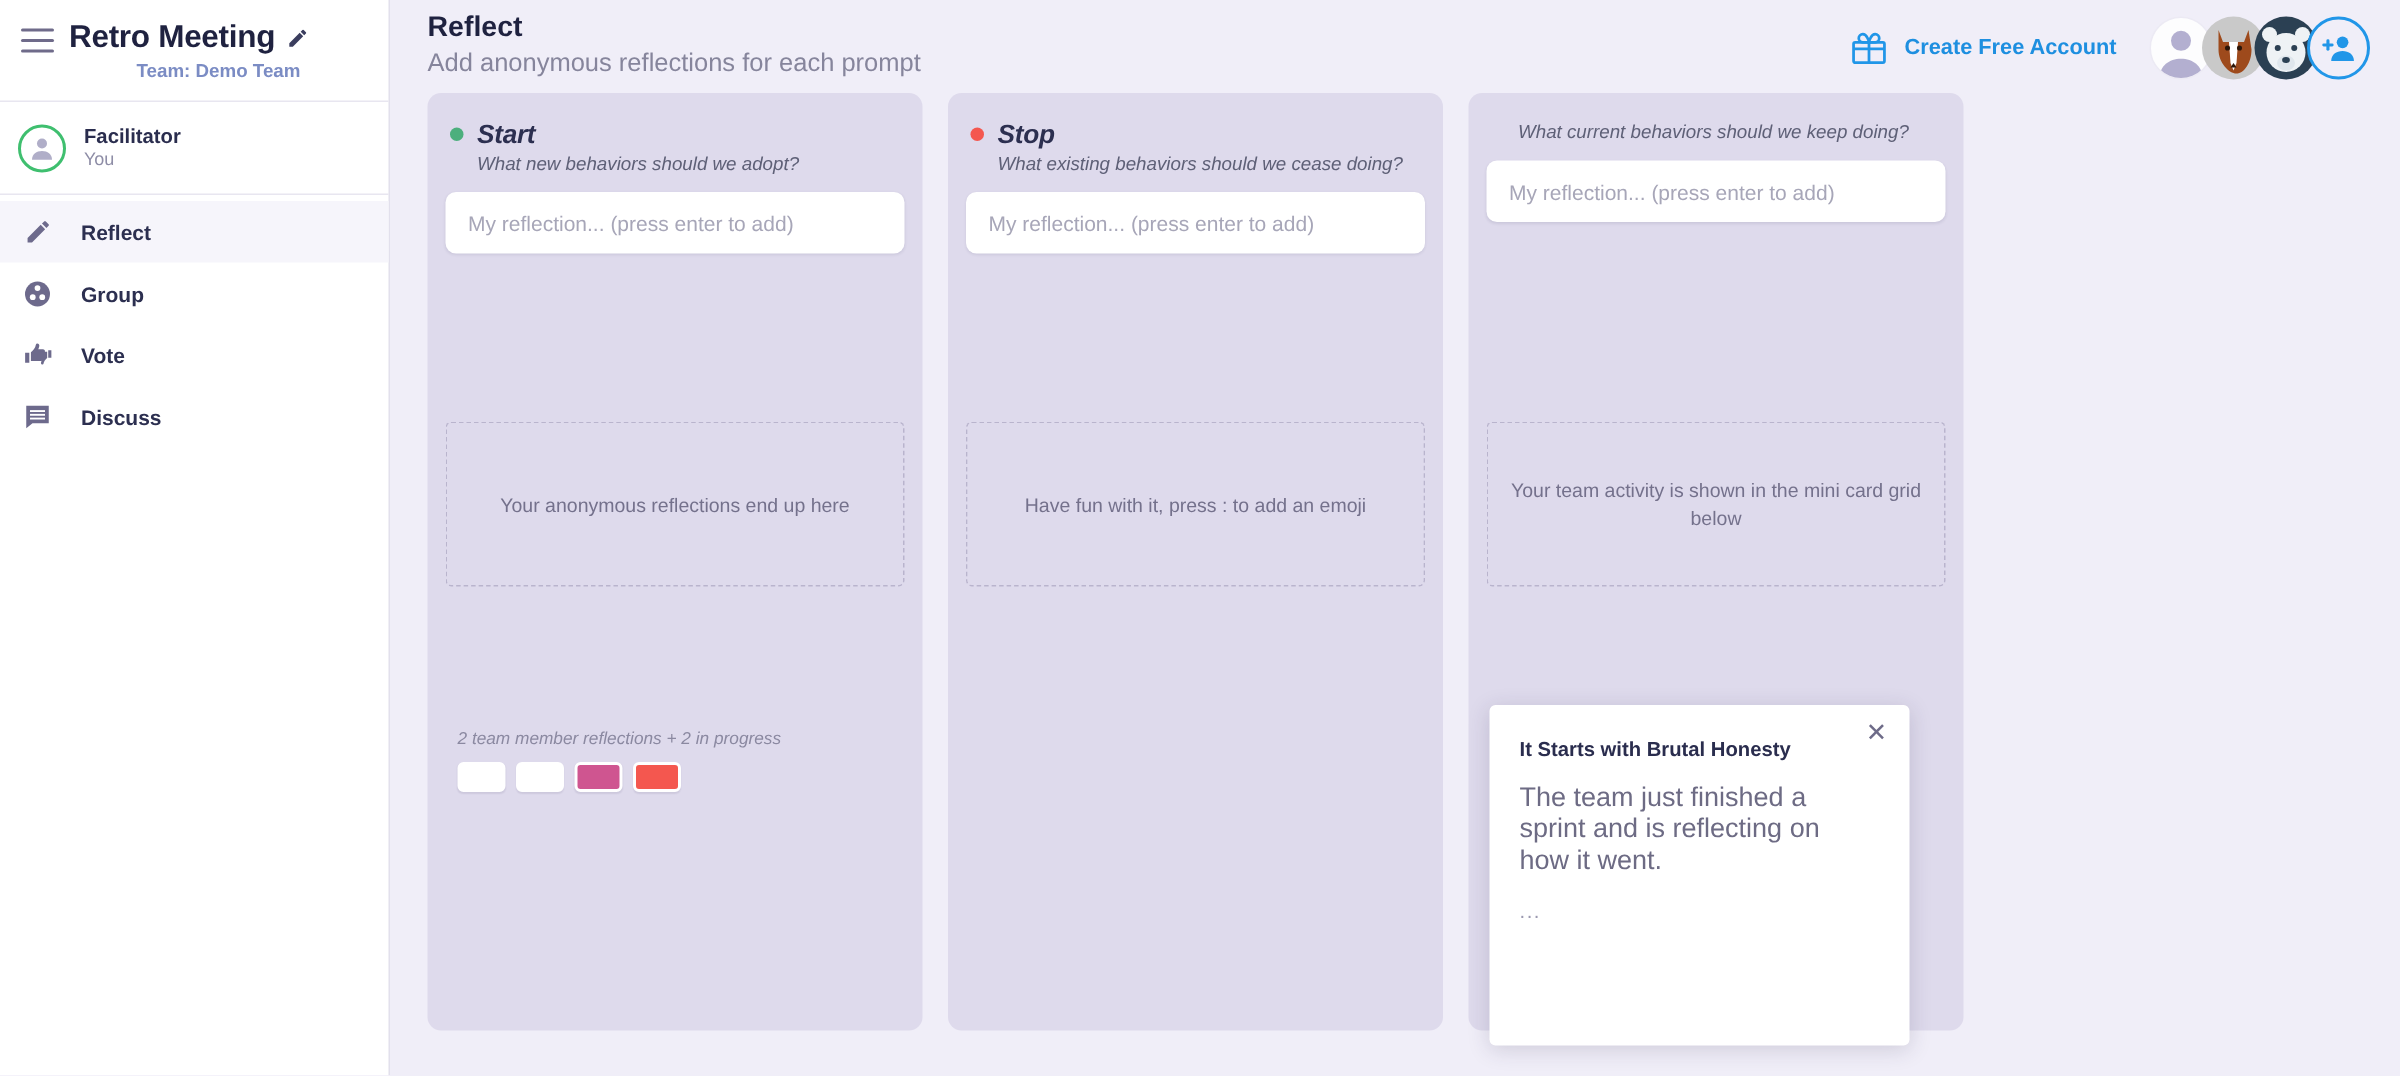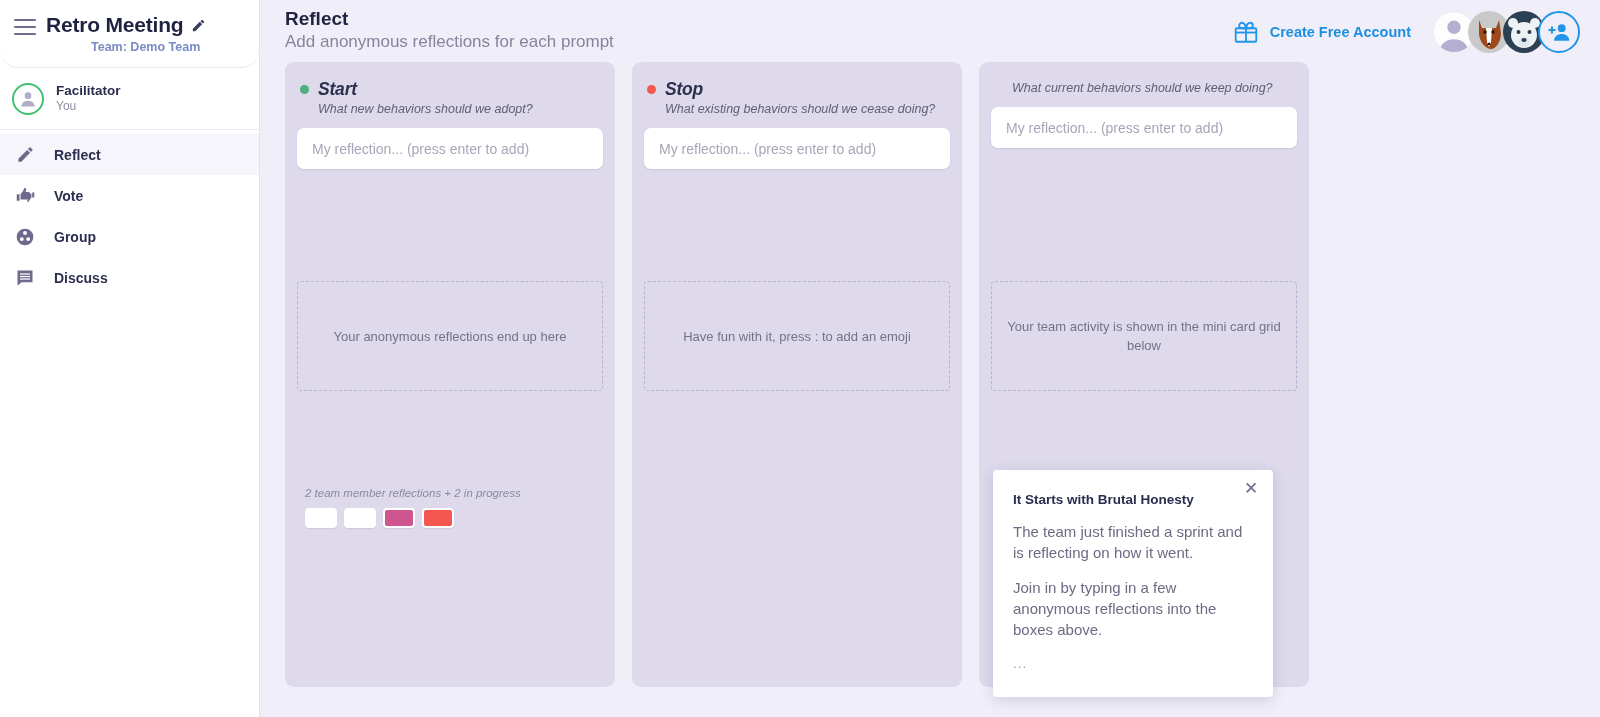--- a/index.html
+++ b/index.html
@@ -17,21 +17,20 @@
     background: #ffffff;
     border-right: 1px solid #e2e0ec;
     flex: 0 0 260px;
     position: relative;
   }
   .sb-header {
     height: 68px;
     border-bottom: 1px solid #e8e6f0;
     display: flex; align-items: flex-start;
     padding: 8px 12px 0 14px;
-    border-radius: 18px;
   }
   .hamburger {
     width: 22px; height: 22px;
     margin-top: 8px; margin-right: 10px;
     display: flex; flex-direction: column; justify-content: center; gap: 5px;
     cursor: pointer; flex: 0 0 22px;
   }
   .hamburger span { display:block; height: 2px; background: #6f6b8a; border-radius: 2px; }
   .sb-titles { padding-top: 4px; }
   .retro-title-row { display: flex; align-items: center; gap: 8px; }
@@ -147,21 +146,21 @@
     box-shadow: 0 3px 14px rgba(45,40,80,0.17);
     padding: 22px 22px 0 20px;
   }
   .popup-close {
     position: absolute; right: 10px; top: 6px;
     width: 24px; height: 24px; cursor: pointer;
     display: flex; align-items: center; justify-content: center;
     color: #6e6b88; font-size: 17px; line-height: 1;
   }
   .popup-title { font-size: 13.5px; font-weight: bold; color: #2a2d4e; }
-  .popup-p { font-size: 15px; color: #6d6b84; line-height: 21px; margin-top: 14px; }
+  .popup-p { font-size: 18px; color: #6d6b84; line-height: 21px; margin-top: 14px; }
   .popup-dots { font-size: 13.5px; color: #9b99b0; margin-top: 16px; letter-spacing: 1px; }
 </style>
 </head>
 <body>
 
 <div id="app">
 
   <div id="sidebar">
 
     <div class="sb-header">
@@ -196,42 +195,42 @@
 
     <div class="sb-nav">
 
       <div class="nav-item active">
         <span class="nav-icon">
           <svg width="19" height="19" viewBox="0 0 24 24" fill="#6d6a8c">
             <path d="M3 17.25V21h3.75L17.81 9.94l-3.75-3.75L3 17.25zM20.71 7.04a1 1 0 0 0 0-1.41l-2.34-2.34a1 1 0 0 0-1.41 0l-1.83 1.83 3.75 3.75 1.83-1.83z"></path>
           </svg>
         </span>
         <span class="nav-label">Reflect</span>
-      </div>
-
-      <div class="nav-item">
-        <span class="nav-icon">
-          <svg width="21" height="21" viewBox="0 0 24 24" fill="#6d6a8c">
-            <path d="M2 10.5h3.2V18H2zM6.4 10.1c1.1-.9 2.6-2.6 3.3-4.1.5-1.1.3-2.6 1.6-2.6 1 0 1.6.8 1.5 1.9-.1.9-.5 1.8-.8 2.6h3.6c1 0 1.7.9 1.5 1.8l-1.2 5.6c-.2.8-.9 1.4-1.7 1.4H6.4z"></path>
-            <path d="M22 20.2h-2.4v-5.6H22zM18.8 20.5c-.8.7-1.9 1.9-2.4 3-.4.8-.2 1.9-1.2 1.9-.7 0-1.2-.6-1.1-1.4.1-.7.4-1.3.6-1.9h-2.6c-.7 0-1.2-.6-1.1-1.3l.9-4.1c.1-.6.6-1 1.2-1h5.7z" transform="translate(0,-6)"></path>
-          </svg>
-        </span>
-        <span class="nav-label">Vote</span>
       </div>
 
       <div class="nav-item">
         <span class="nav-icon">
           <svg width="20" height="20" viewBox="0 0 24 24">
             <circle cx="12" cy="12" r="10" fill="#6d6a8c"></circle>
             <circle cx="12" cy="7.2" r="2.3" fill="#ffffff"></circle>
             <circle cx="8.2" cy="14.5" r="2.3" fill="#ffffff"></circle>
             <circle cx="15.8" cy="14.5" r="2.3" fill="#ffffff"></circle>
           </svg>
         </span>
         <span class="nav-label">Group</span>
+      </div>
+
+      <div class="nav-item">
+        <span class="nav-icon">
+          <svg width="21" height="21" viewBox="0 0 24 24" fill="#6d6a8c">
+            <path d="M2 10.5h3.2V18H2zM6.4 10.1c1.1-.9 2.6-2.6 3.3-4.1.5-1.1.3-2.6 1.6-2.6 1 0 1.6.8 1.5 1.9-.1.9-.5 1.8-.8 2.6h3.6c1 0 1.7.9 1.5 1.8l-1.2 5.6c-.2.8-.9 1.4-1.7 1.4H6.4z"></path>
+            <path d="M22 20.2h-2.4v-5.6H22zM18.8 20.5c-.8.7-1.9 1.9-2.4 3-.4.8-.2 1.9-1.2 1.9-.7 0-1.2-.6-1.1-1.4.1-.7.4-1.3.6-1.9h-2.6c-.7 0-1.2-.6-1.1-1.3l.9-4.1c.1-.6.6-1 1.2-1h5.7z" transform="translate(0,-6)"></path>
+          </svg>
+        </span>
+        <span class="nav-label">Vote</span>
       </div>
 
       <div class="nav-item">
         <span class="nav-icon">
           <svg width="20" height="20" viewBox="0 0 24 24">
             <path d="M3 3h18v14H8l-5 4z" fill="#6d6a8c"></path>
             <rect x="6" y="6.5" width="12" height="1.5" fill="#fff"></rect>
             <rect x="6" y="9.5" width="12" height="1.5" fill="#fff"></rect>
             <rect x="6" y="12.5" width="12" height="1.5" fill="#fff"></rect>
           </svg>
@@ -349,18 +348,17 @@
           <span>Your team activity is shown in the mini card grid below</span>
         </div>
       </div>
 
     </div>
 
     <div class="popup">
       <div class="popup-close">✕</div>
       <div class="popup-title">It Starts with Brutal Honesty</div>
       <div class="popup-p">The team just finished a sprint and is reflecting on how it went.</div>
-      <div class="popup-p">Join in by typing in a few anonymous reflections into the boxes above.</div>
       <div class="popup-dots">...</div>
     </div>
 
   </div>
 </div>
 
 </body></html>

